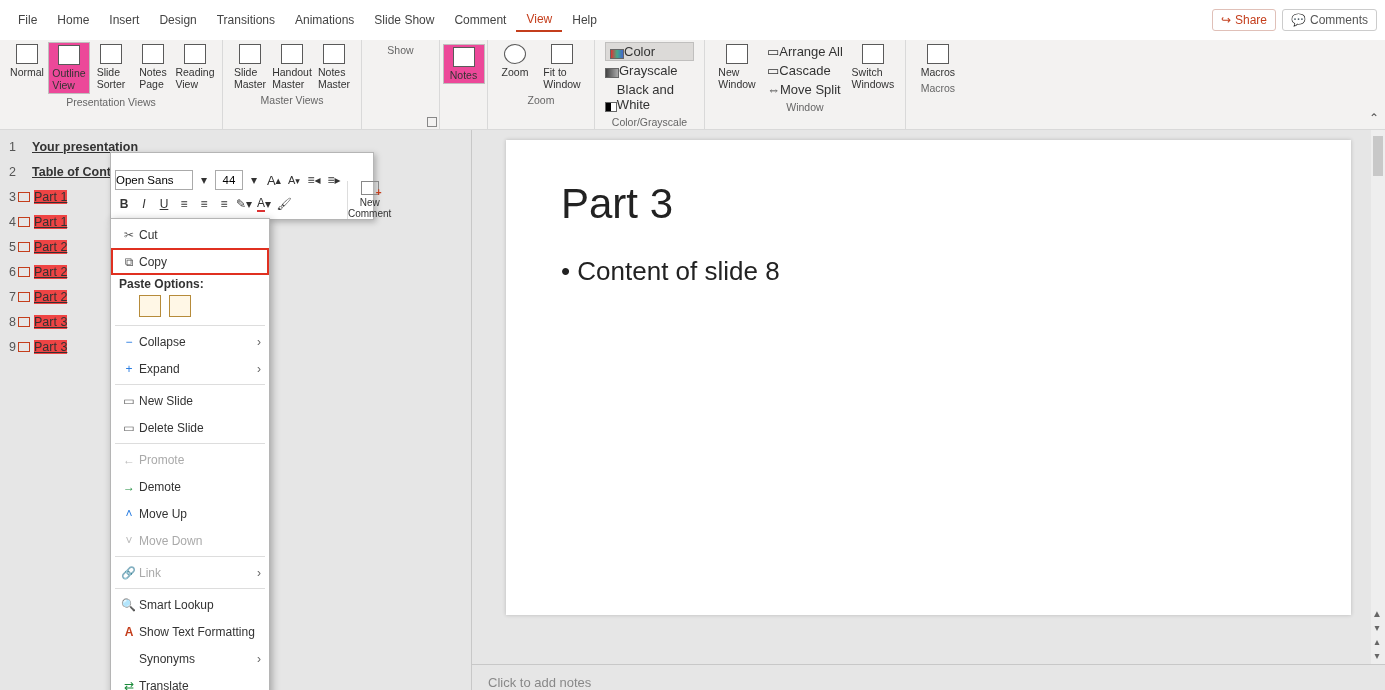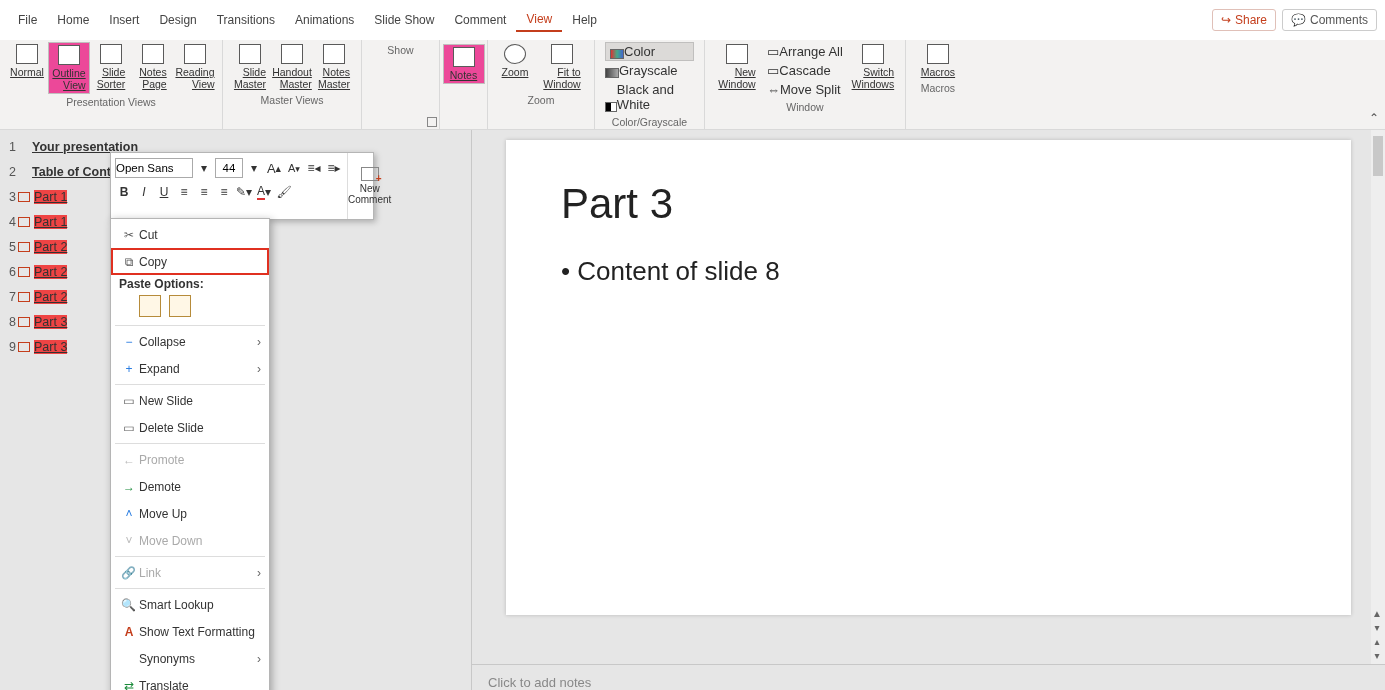--- a/index.html
+++ b/index.html
@@ -14,21 +14,21 @@
 .tabstrip .share { color: #c43e1c; border-color: #e0c0b8; }
 
 
 .ribbon { height: 90px; background: #f3f2f1; border-bottom: 1px solid #d9d9d9; display: flex; position: relative; }
 .group { border-right: 1px solid #d9d9d9; padding: 2px 6px 0 6px; display: flex; flex-direction: column; align-items: center; }
 .group .row { display: flex; }
 .group .lbl { font-size: 10.5px; color: #666; text-align: center; padding: 2px 0 2px 0; width: 100%; }
 .bigbtn { display: flex; flex-direction: column; align-items: center; width: 42px; padding: 2px 0; cursor: pointer; }
 .bigbtn.wide { width: 52px; }
 .bigbtn .ico { width: 22px; height: 20px; border: 1.5px solid #5a5a5a; margin-bottom: 2px; background: #fff; }
-.bigbtn .txt { font-size: 10.5px; color: #333; text-align: right; line-height: 1.15; text-decoration: underline; }
+.bigbtn .txt { font-size: 10.5px; color: #333; text-align: left; line-height: 1.15; }
 .bigbtn.active { background: #ec4899; border: 1px solid #c0bfbe; }
 .chk { display: flex; align-items: center; gap: 4px; font-size: 11px; color: #333; padding: 1px 0; }
 .chk .box { width: 11px; height: 11px; border: 1px solid #666; }
 .smallstack { display: flex; flex-direction: column; justify-content: center; padding: 0 4px; }
 .smallline { display: flex; align-items: flex-end; font-size: 13px; color: #333; padding: 2px 0; cursor: pointer; }
 .smallline .sw { width: 14px; height: 10px; border: 1px solid #666; }
 .smallline .sw.color { background: linear-gradient(90deg,#d33,#4a8,#46c); }
 .smallline .sw.gray { background: linear-gradient(90deg,#444,#aaa); }
 .smallline .sw.bw { background: linear-gradient(90deg,#000 50%,#fff 50%); }
 .dlg-launcher { position: absolute; right: 2px; bottom: 2px; width: 10px; height: 10px; border: 1px solid #888; }
@@ -50,21 +50,21 @@
 .slide { width: 845px; height: 475px; background: #fff; box-shadow: 0 0 4px rgba(0,0,0,.2); padding: 40px 55px; }
 .slide h1 { font-size: 42px; font-weight: 400; color: #222; margin-bottom: 28px; }
 .slide .body { font-size: 26px; color: #222; }
 .notes { height: 40px; border-top: 1px solid #c8c8c8; color: #888; font-size: 13px; padding: 10px 16px; background: #e6e6e6; }
 .vscroll { position: absolute; right: 0; top: 0; bottom: 0; width: 14px; background: #eee; }
 .vscroll .thumb { position: absolute; top: 6px; left: 2px; right: 2px; height: 40px; background: #c8c8c8; }
 .zoom-ctrl { position: absolute; right: 2px; bottom: 2px; width: 12px; display: flex; flex-direction: column; gap: 2px; }
 .zoom-ctrl div { height: 12px; font-size: 10px; text-align: center; color: #666; }
 
 
-.minitb { position: absolute; left: 110px; top: 152px; width: 264px; height: 68px; background: #fff; border: 1px solid #b5b5b5; box-shadow: 2px 2px 6px rgba(0,0,0,.25); display: flex; }
+.minitb { position: absolute; left: 110px; top: 152px; width: 264px; height: 68px; background: #fff; border: 1px solid #b5b5b5; box-shadow: 2px 2px 6px rgba(0,0,0,.25); display: flex; align-items: flex-end; }
 .minitb .left { flex: 1; padding: 3px 4px; }
 .minitb .r1, .minitb .r2 { display: flex; align-items: center; gap: 2px; height: 24px; }
 .minitb select, .minitb input { font-size: 11.5px; border: 1px solid #aaa; height: 20px; }
 .minitb .fontname { width: 78px; }
 .minitb .fontsize { width: 28px; text-align: center; }
 .minitb .tbtn { width: 18px; height: 18px; display: flex; align-items: center; justify-content: center; font-size: 12px; color: #333; cursor: pointer; }
 .minitb .right { width: 50px; border-left: 1px solid #ddd; display: flex; flex-direction: column; align-items: center; justify-content: center; font-size: 10px; color: #333; }
 .minitb .right .ico { width: 18px; height: 14px; border: 1px solid #888; margin-bottom: 2px; position: relative; }
 .minitb .right .ico::after { content: "+"; position: absolute; right: -4px; bottom: -4px; color: #c43e1c; font-weight: bold; font-size: 10px; }
 

